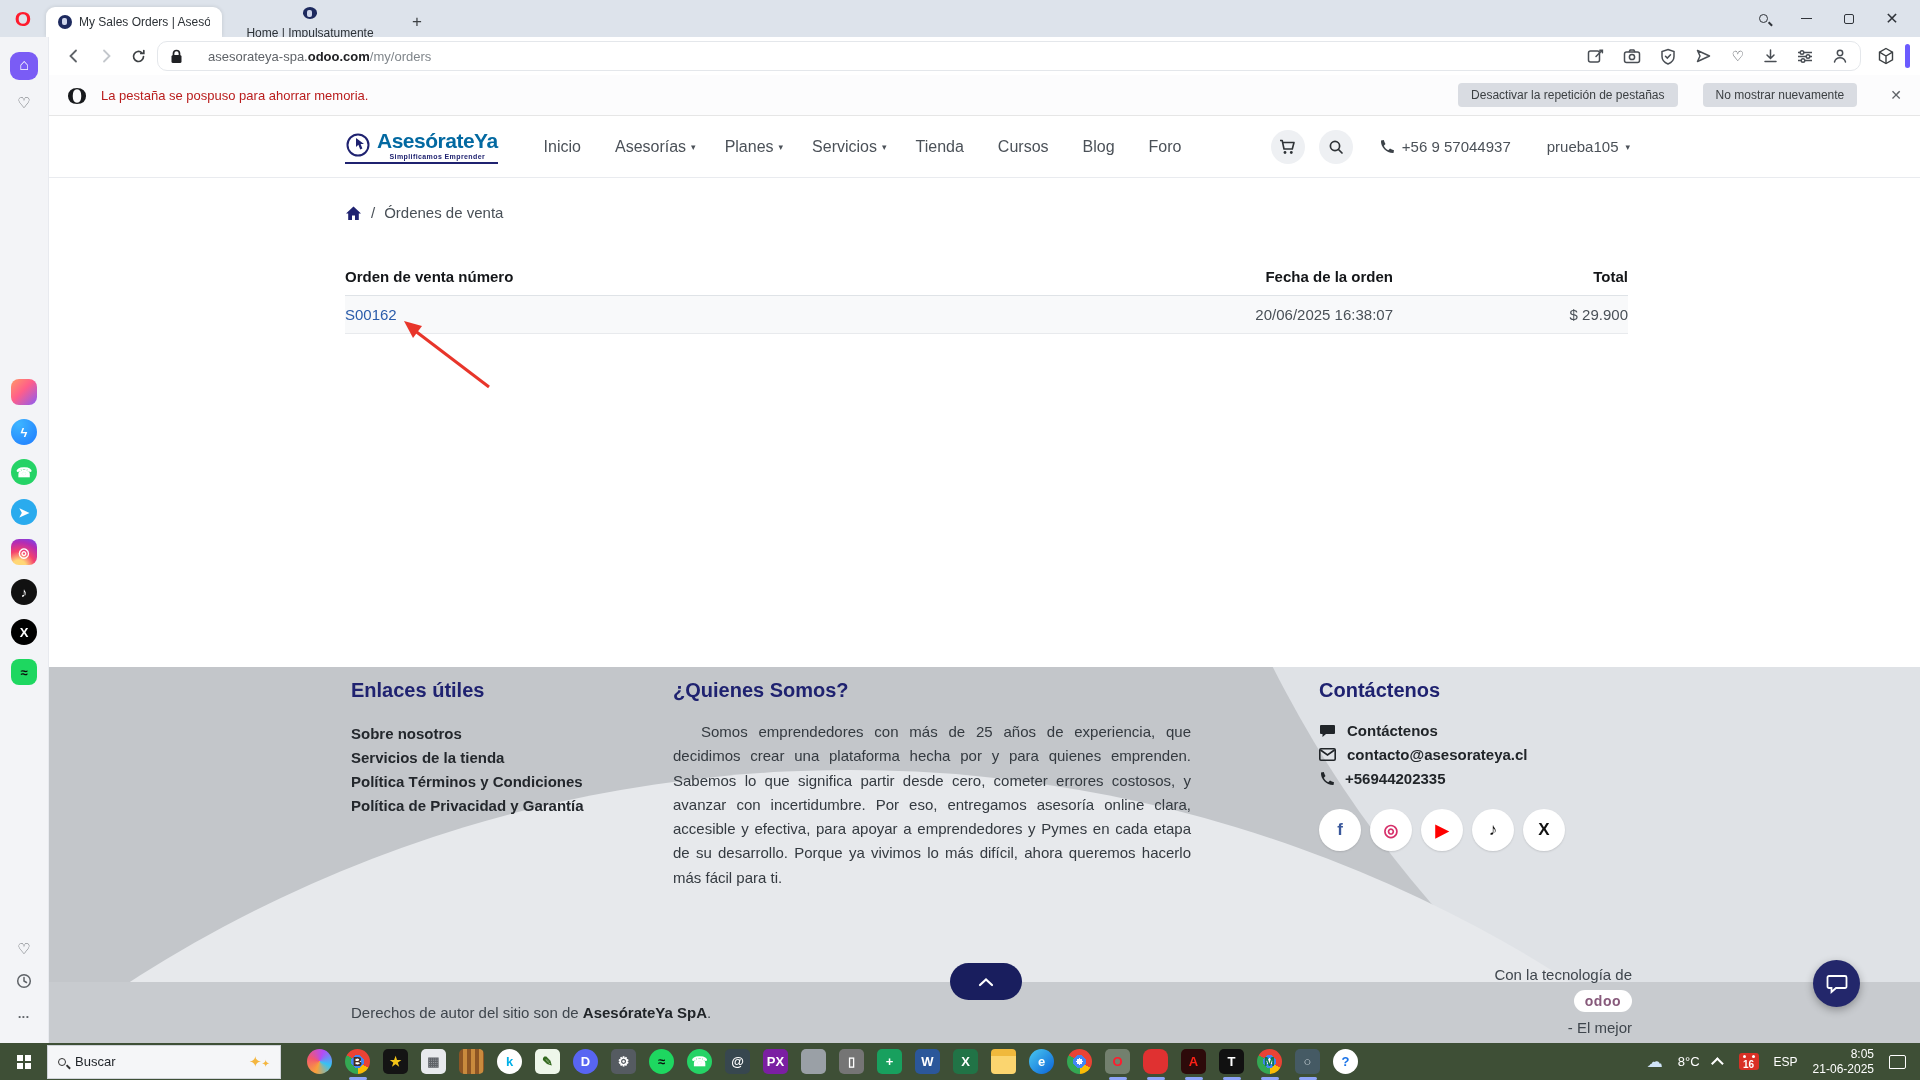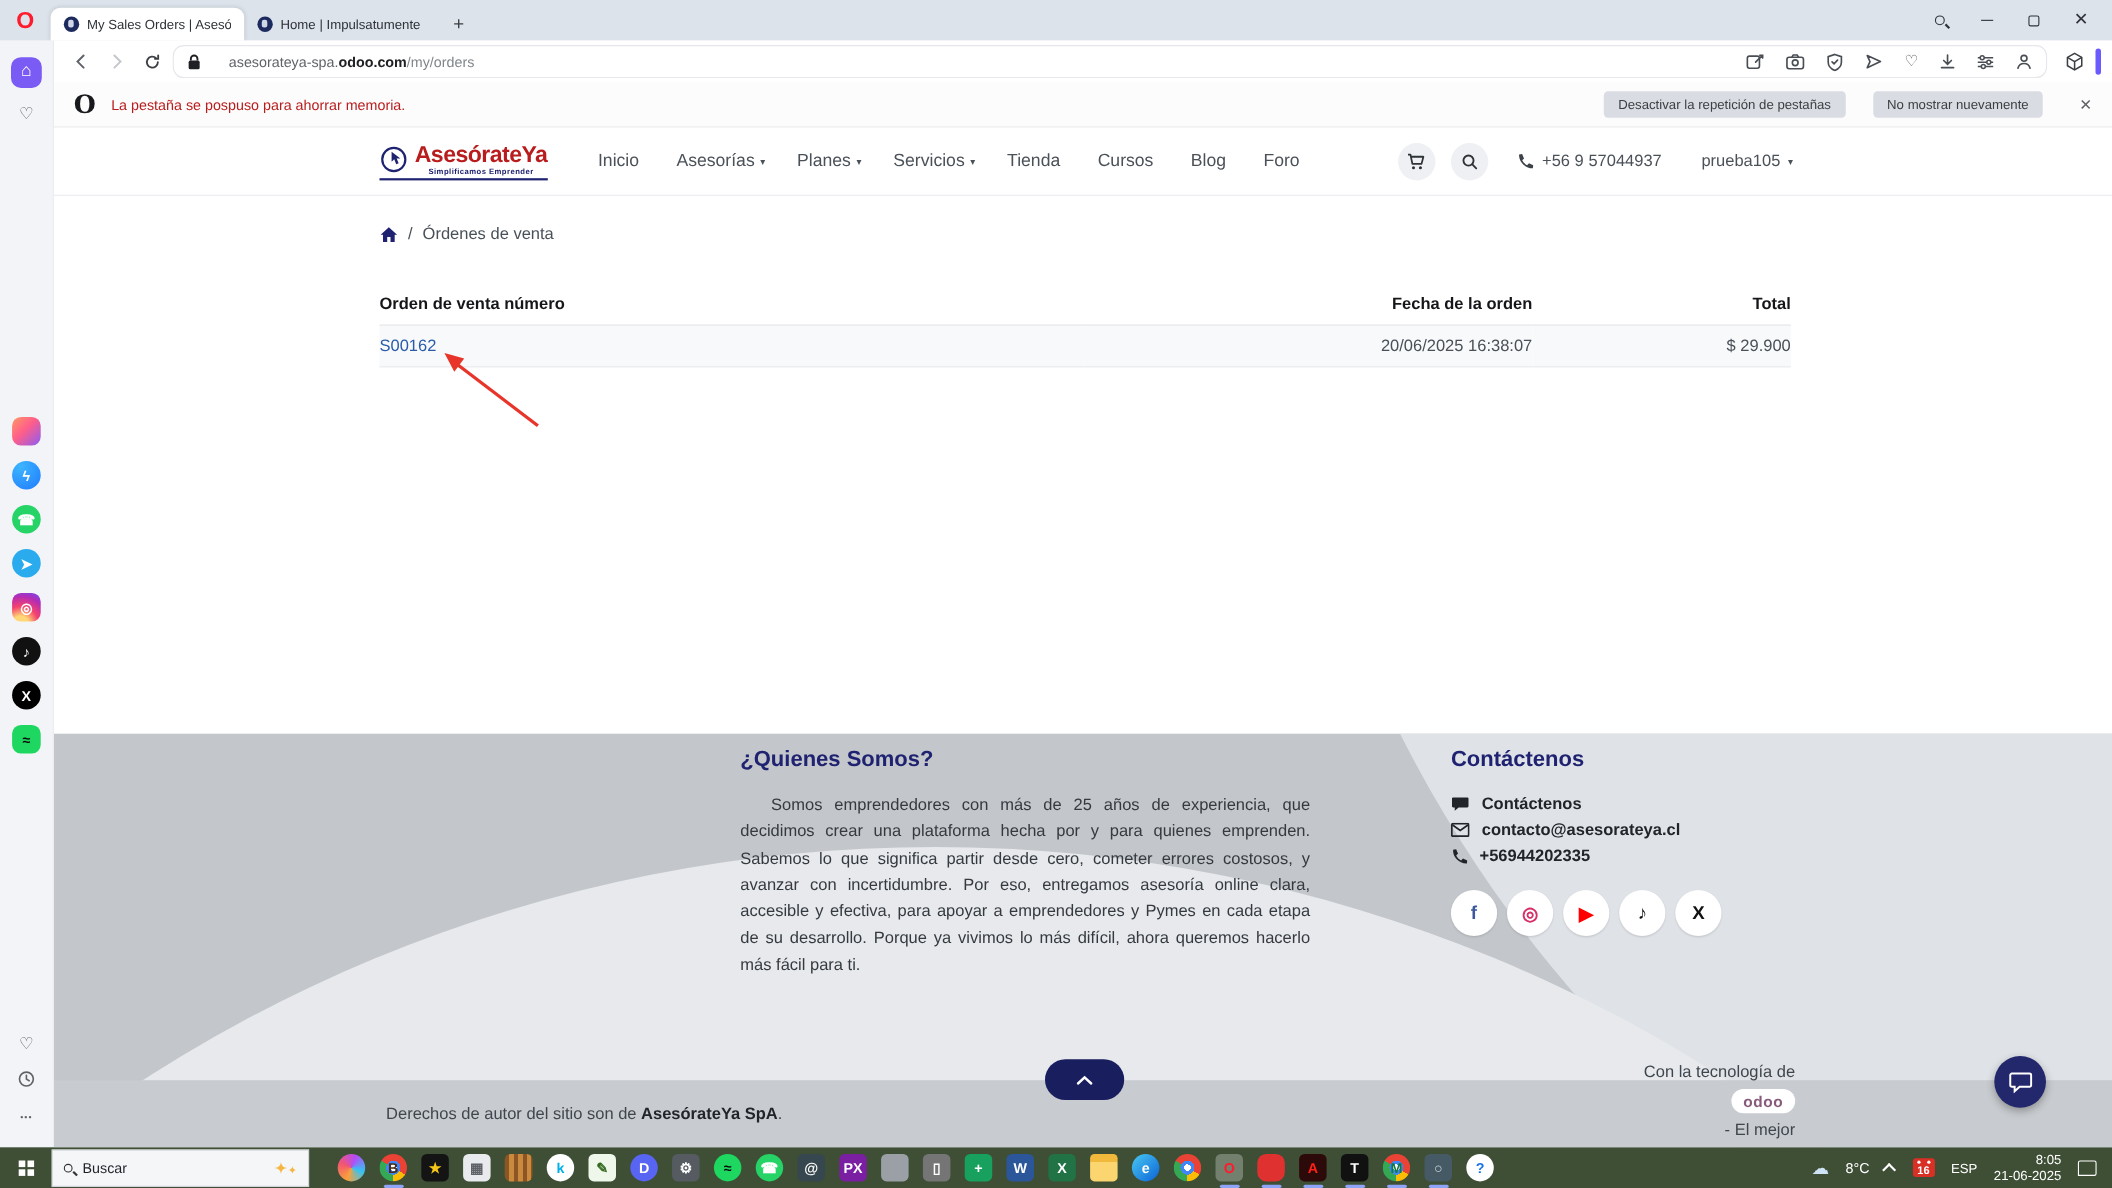--- a/index.html
+++ b/index.html
@@ -5,21 +5,21 @@
   * { margin:0; padding:0; box-sizing:border-box; }
   html,body { width:1920px; height:1080px; overflow:hidden; }
   body { font-family:"Liberation Sans", sans-serif; background:#fff; }
   .screen { position:relative; width:1920px; height:1080px; overflow:hidden; background:#fff; }
 
   
   .chrome-top { position:absolute; top:0; left:0; right:0; height:37px; background:#dde3eb; display:flex; align-items:flex-end; }
   .opera-logo { width:46px; height:37px; display:flex; align-items:center; justify-content:center; font-size:21px; font-weight:800; color:#ff1b2d; }
   .tab { height:30px; display:flex; align-items:center; gap:7px; padding:0 12px; font-size:12px; color:#2d3237; border-radius:9px 9px 0 0; }
   .tab.active { background:#ffffff; width:176px; box-shadow:0 0 4px rgba(0,0,0,.12); }
-  .tab.inactive { width:176px; }
+  .tab.inactive { width:176px;flex-direction:column; }
   .tab-title { white-space:nowrap; overflow:hidden; }
   .favicon { width:14px; height:14px; min-width:14px; border-radius:50%; background:#1d2a5e; position:relative; }
   .favicon::after { content:""; position:absolute; left:4px; top:3px; width:5px; height:7px; border-radius:2px; background:#cfd6ea; }
   .newtab { width:26px; height:26px; margin:0 0 2px 6px; border-radius:50%; display:flex; align-items:center; justify-content:center; font-size:17px; color:#3c4043; }
   .win-controls { margin-left:auto; display:flex; align-items:center; gap:27px; padding:0 20px; height:37px; color:#30343a; }
   .wc { width:16px; height:16px; display:flex; align-items:center; justify-content:center; }
   .lens { width:9px; height:9px; border:1.6px solid #30343a; border-radius:50%; position:relative; }
   .lens::after { content:""; position:absolute; left:8px; top:8px; width:5px; height:1.6px; background:#30343a; transform:rotate(45deg); }
   .minim { width:11px; height:1.6px; background:#30343a; }
   .maxim { width:10px; height:10px; border:1.5px solid #30343a; border-radius:2px; }
@@ -65,21 +65,21 @@
   .pill { background:#d9dce2; border-radius:4px; padding:5px 13px; font-size:12px; color:#3c4043; }
   .notif-close { margin-left:8px; color:#5f6368; font-size:14px; }
 
   
   .page { flex:1; position:relative; background:#fff; overflow:hidden; }
 
   .site-header { position:absolute; top:0; left:0; right:0; height:62px; border-bottom:1px solid #e9ebef; display:flex; align-items:center; }
   .logo { margin-left:296px; display:flex; align-items:center; gap:6px; padding-bottom:2px; border-bottom:2px solid #1f2270; }
   .logo-mark { width:26px; height:26px; }
   .logo-txt { display:flex; flex-direction:column; align-items:center; }
-  .logo-name { font-size:21px; font-weight:800; color:#b91c1c; letter-spacing:-0.5px; line-height:1; }
+  .logo-name { font-size:21px; font-weight:800; color:#0369a1; letter-spacing:-0.5px; line-height:1; }
   .logo-tag { font-size:7px; font-weight:700; color:#1f2270; letter-spacing:.4px; margin-top:2px; }
   .main-nav { display:flex; align-items:center; gap:9px; margin-left:36px; }
   .nav-item { font-size:16px; color:#4b5158; padding:6px 10px; display:flex; align-items:center; gap:5px; white-space:nowrap; }
   .nav-caret { font-size:9px; color:#4b5158; }
   .hdr-right { margin-left:auto; margin-right:290px; display:flex; align-items:center; gap:14px; }
   .circle-btn { width:34px; height:34px; border-radius:50%; background:#eef0f3; display:flex; align-items:center; justify-content:center; color:#2f3337; }
   .hdr-phone { display:flex; align-items:center; gap:8px; font-size:15px; color:#4b5158; margin-left:12px; }
   .user-menu { display:flex; align-items:center; gap:7px; font-size:15px; color:#4b5158; margin-left:22px; }
 
   .breadcrumb { position:absolute; top:88px; left:296px; display:flex; align-items:center; gap:9px; font-size:15px; color:#495057; }
@@ -419,20 +419,33 @@
 
         <svg class="red-arrow" viewBox="0 0 130 95">
           <polygon points="15,9 33,14 24,26" fill="#e8352a"></polygon>
           <line x1="25" y1="18" x2="100" y2="75" stroke="#e8352a" stroke-width="3"></line>
         </svg>
 
         <div class="site-footer">
           <div class="swoosh swoosh-a"></div>
           <div class="swoosh swoosh-b"></div>
 
+          <div class="f-col f-col1">
+            <div class="f-title">Enlaces útiles</div>
+            <div class="f-links">
+
+                <span class="f-link">Sobre nosotros</span>
+
+                <span class="f-link">Servicios de la tienda</span>
+
+                <span class="f-link">Política Términos y Condiciones</span>
+
+                <span class="f-link">Política de Privacidad y Garantía</span>
+              </div>
+          </div>
 
           <div class="f-col f-col2">
             <div class="f-title">¿Quienes Somos?</div>
             <div class="f-about">Somos emprendedores con más de 25 años de experiencia, que decidimos crear una plataforma hecha por y para quienes emprenden. Sabemos lo que significa partir desde cero, cometer errores costosos, y avanzar con incertidumbre. Por eso, entregamos asesoría online clara, accesible y efectiva, para apoyar a emprendedores y Pymes en cada etapa de su desarrollo. Porque ya vivimos lo más difícil, ahora queremos hacerlo más fácil para ti.</div>
           </div>
 
           <div class="f-col f-col3">
             <div class="f-title">Contáctenos</div>
             <div class="f-contact">
               <span class="f-citem">

